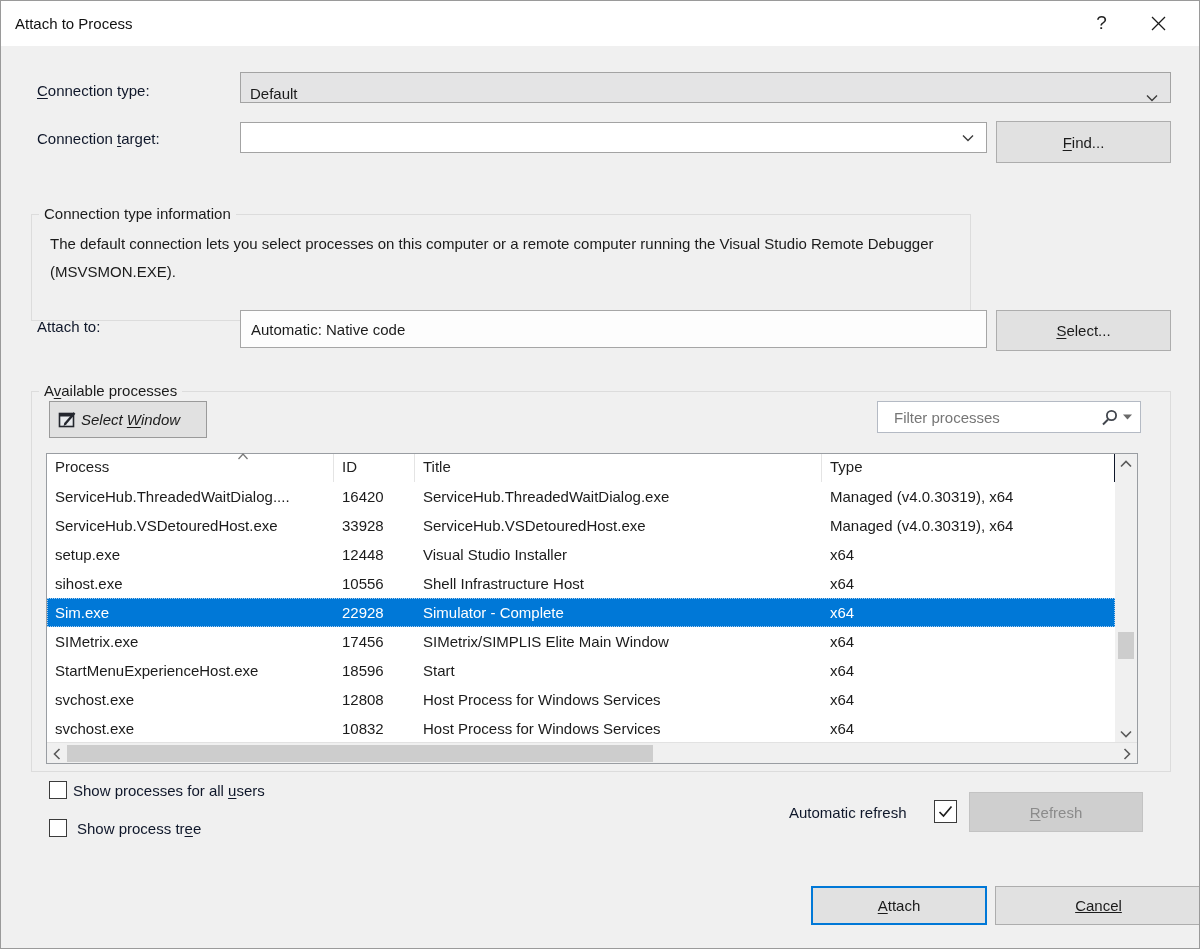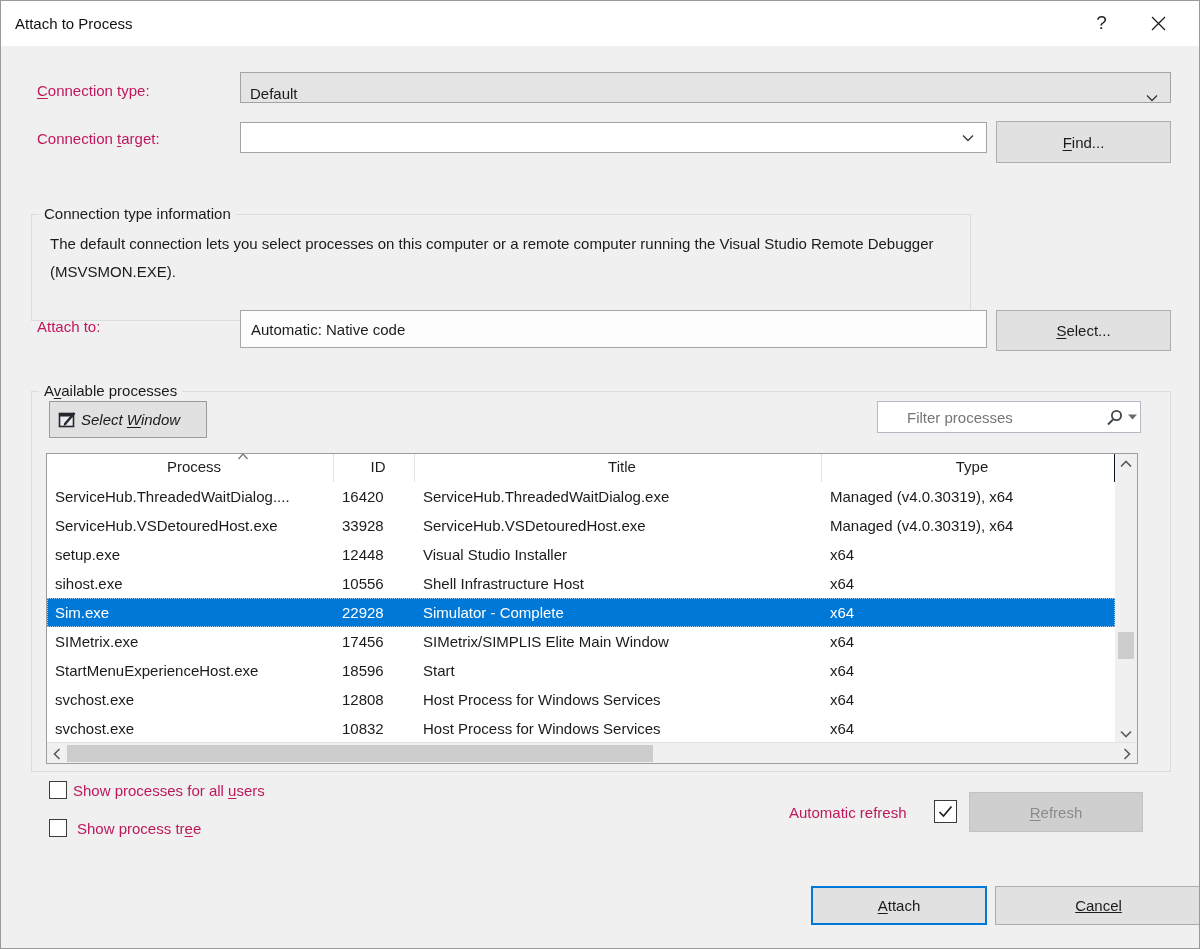--- a/index.html
+++ b/index.html
@@ -10,21 +10,21 @@
             border:1px solid #9a9a9a; overflow:hidden; }
 
   
   .titlebar { position:absolute; left:0; top:0; width:100%; height:45px; background:#ffffff; }
   .title { position:absolute; left:14px; top:14px; font-size:15px; color:#111; }
   .tb-btn { position:absolute; top:0; width:45px; height:44px; display:flex; align-items:center;
             justify-content:center; cursor:default; }
   .help-btn { right:75px; font-size:19px; color:#222; }
   .close-btn { right:18px; }
 
-  .lbl { position:absolute; color:#be185d; }
+  .lbl { position:absolute; color:#0f172a; }
   u { text-decoration:underline; text-underline-offset:2px; }
 
   
   .combo { position:absolute; border:1px solid #a3a3a3; display:flex; align-items:center; }
   .combo .val { padding-left:9px; flex:1; }
   .combo-gray { background:#e4e4e5; }
   .combo-white { background:#fff; }
   .chev { margin-right:12px; }
 
   .textbox { position:absolute; background:#fdfdfd; border:1px solid #a6a6a6;
@@ -44,29 +44,29 @@
 
   
   .sw-btn { left:48px; top:400px; width:158px; height:37px; justify-content:flex-start;
             padding-left:7px; border-color:#9a9a9a;font-style:italic; }
   .sw-btn svg { margin-right:2px; }
 
   
   .filterbox { position:absolute; left:876px; top:400px; width:264px; height:32px;
                background:#fff; border:1px solid #b4bac4; display:flex; align-items:center; }
   .filterbox input { flex:1; border:none; outline:none; font:15px "Liberation Sans",sans-serif;
-                     padding-left:16px; background:transparent; color:#1b1b1b;margin-left:13px; }
+                     padding-left:16px; background:transparent; color:#1b1b1b; }
   .filterbox input::placeholder { color:#767676; }
   .filter-icons { display:flex; align-items:center; gap:5px; padding-right:8px; }
 
   
   .list { position:absolute; left:45px; top:452px; width:1092px; height:311px;
           background:#fff; border:1px solid #999da2; }
   .list-header { position:relative; display:grid; grid-template-columns:287px 81px 407px 293px;
-                 height:28px; line-height:26px; background:#fff; width:1068px;text-align:center; }
+                 height:28px; line-height:26px; background:#fff; width:1068px; }
   .list-header .hcell { border-right:1px solid #e4e4e4; padding-left:8px; color:#1e1e1e;
                         overflow:hidden; white-space:nowrap; }
   .sort-caret { position:absolute; left:190px; top:-1px; }
   .rows { position:relative; width:1068px; height:261px; overflow:hidden; }
   .prow { display:grid; grid-template-columns:287px 81px 407px 293px; height:29px;
           line-height:29px; }
   .prow .cell { padding-left:8px; overflow:hidden; white-space:nowrap; }
   .prow.selected { background:var(--accent,#0078d7); color:#fff;
                    outline:1px dotted #a8cef0; outline-offset:-1px; }
 

